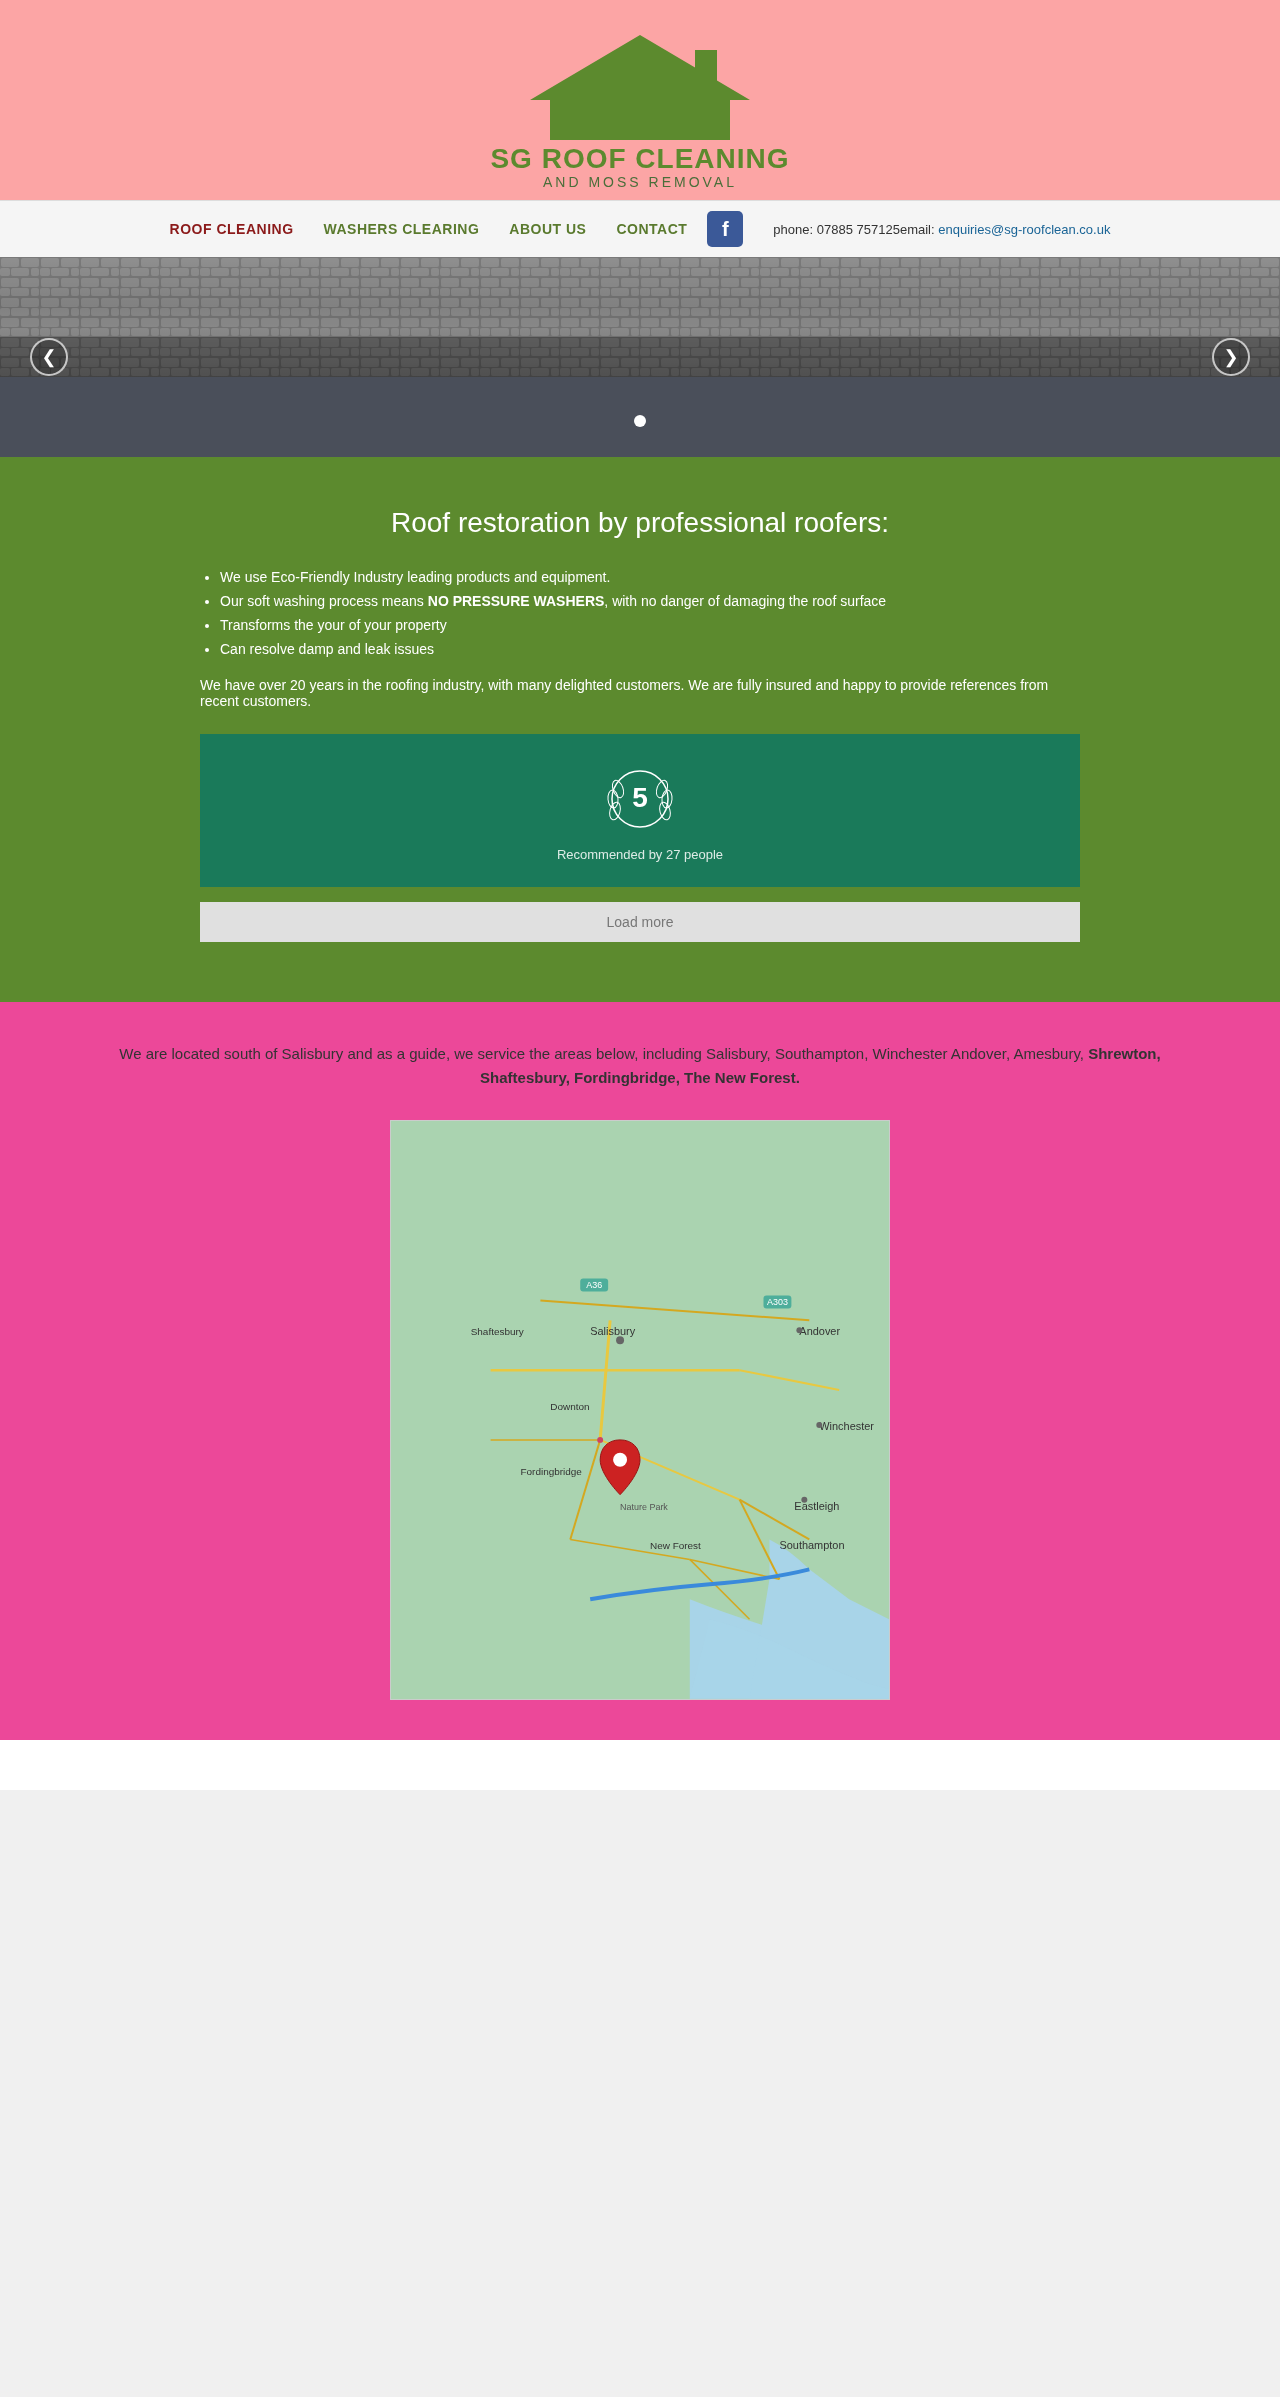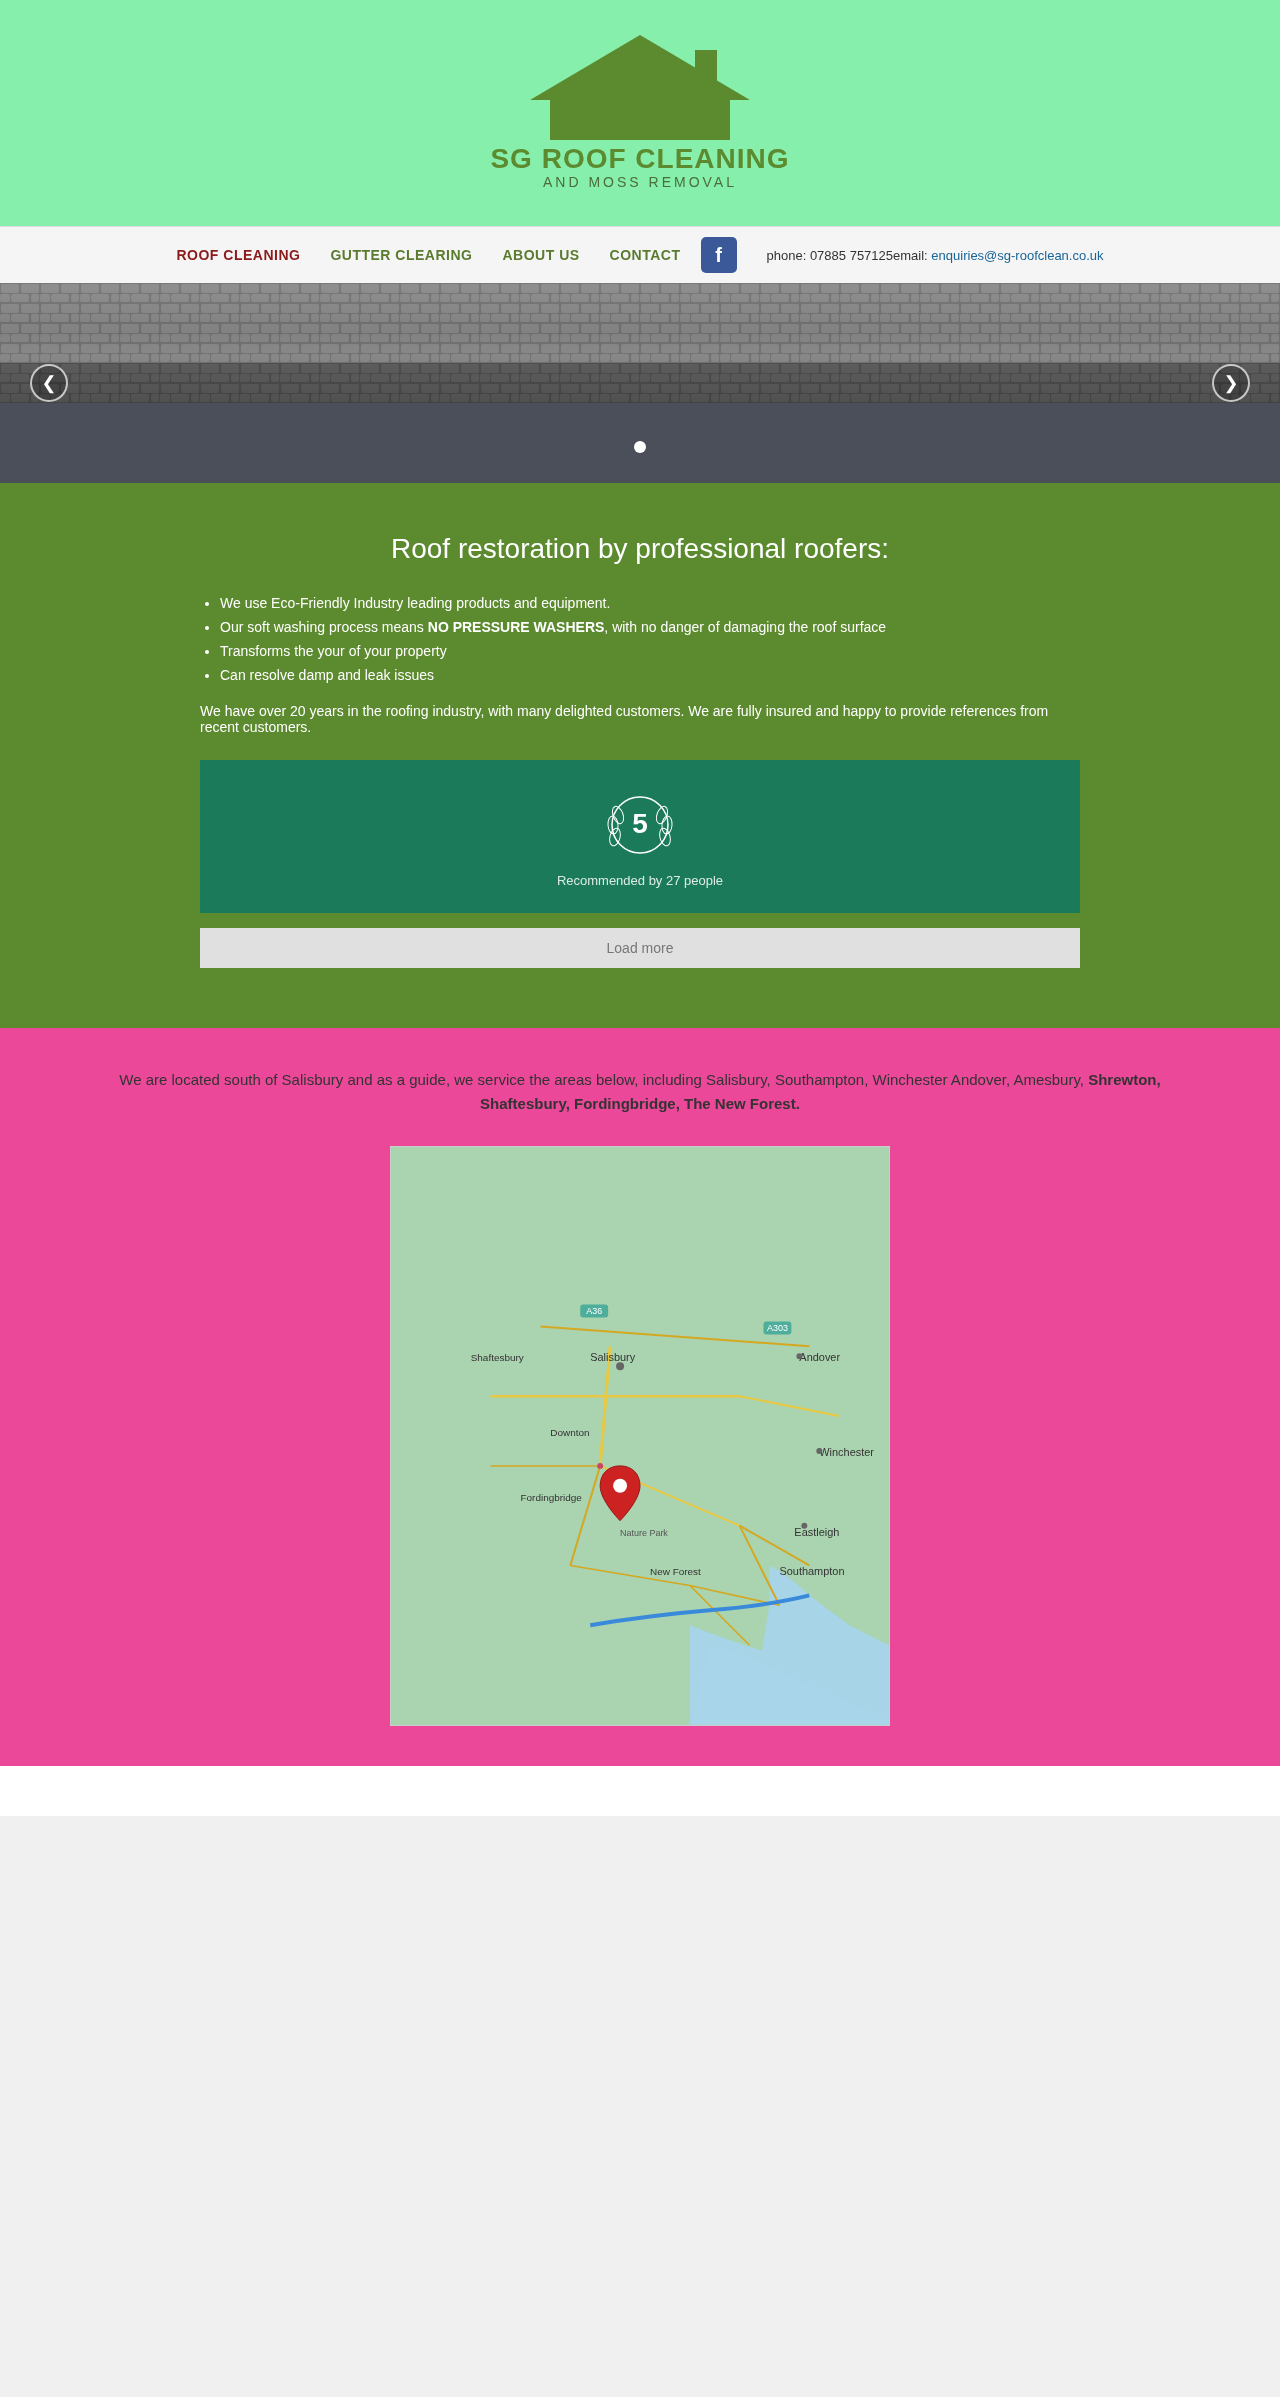--- a/index.html
+++ b/index.html
@@ -1,25 +1,24 @@
 <!DOCTYPE html>
 <html><head>
   <meta charset="utf-8">
   <style>
     * { margin: 0; padding: 0; box-sizing: border-box; }
     body { font-family: Arial, sans-serif; background: #f0f0f0; width: 1280px; }
 
     
     .header {
-      background: #86efac;
+      background: #fca5a5;
       display: flex;
       flex-direction: column;
       align-items: center;
       padding: 20px 0 0 0;
-      gap: 26px;
     }
     .logo-area {
       display: flex;
       flex-direction: column;
       align-items: center;
       margin-bottom: 10px;
     }
     .logo-svg { width: 340px; height: 170px; }
     .nav-bar {
       width: 100%;
@@ -218,21 +217,21 @@
       <rect x="90" y="80" width="160" height="40" fill="#5c8a2e" opacity="0.0"></rect>
 
       <text x="170" y="148" text-anchor="middle" font-family="Arial Black, Arial" font-size="28" font-weight="900" fill="#5c8a2e" letter-spacing="1">SG ROOF CLEANING</text>
       <text x="170" y="167" text-anchor="middle" font-family="Arial, sans-serif" font-size="14" fill="#4a6e3a" letter-spacing="3">AND MOSS REMOVAL</text>
     </svg>
   </div>
 
   <div class="nav-bar">
     <div class="nav-links">
       <a class="nav-link roof" href="#">ROOF CLEANING</a>
-      <a class="nav-link gutter" href="#">GUTTER CLEARING</a>
+      <a class="nav-link gutter" href="#">WASHERS CLEARING</a>
       <a class="nav-link about" href="#">ABOUT US</a>
       <a class="nav-link contact" href="#">CONTACT</a>
     </div>
     <div class="facebook-icon">f</div>
     <div class="contact-info">
       <div>
         <span>phone:</span>
         <span>07885 757125</span>
       </div>
       <div>

